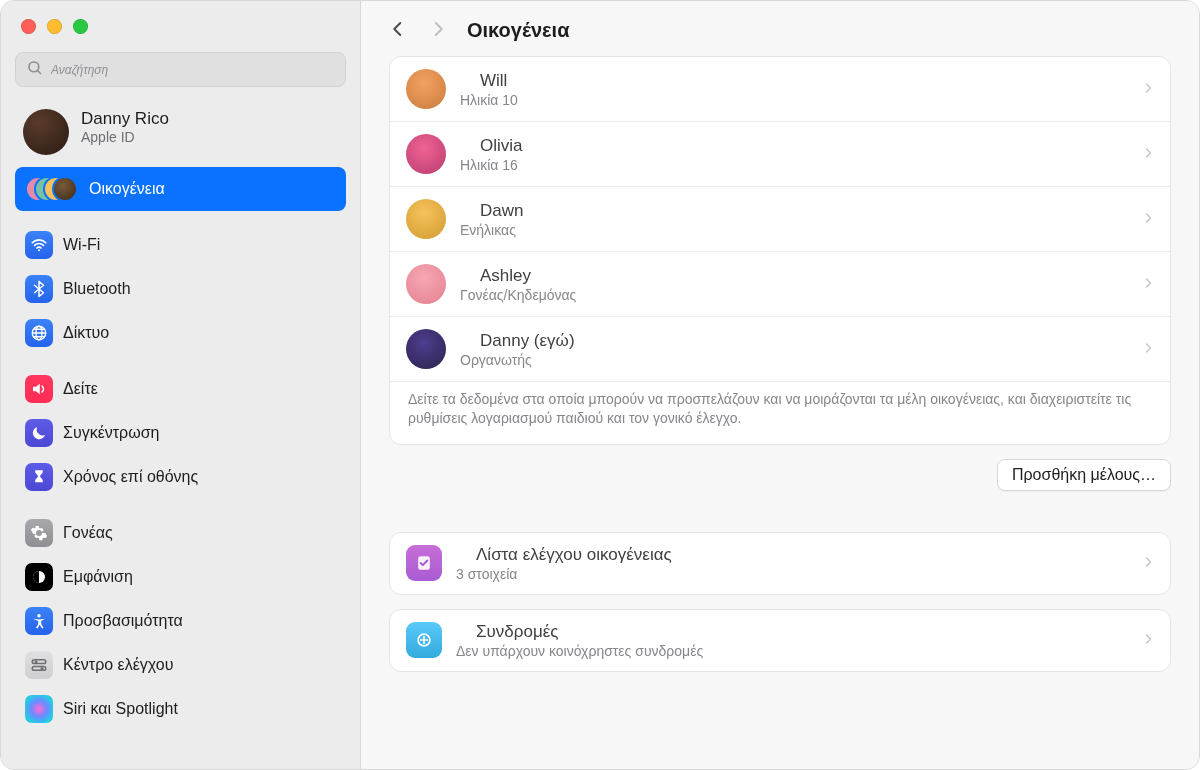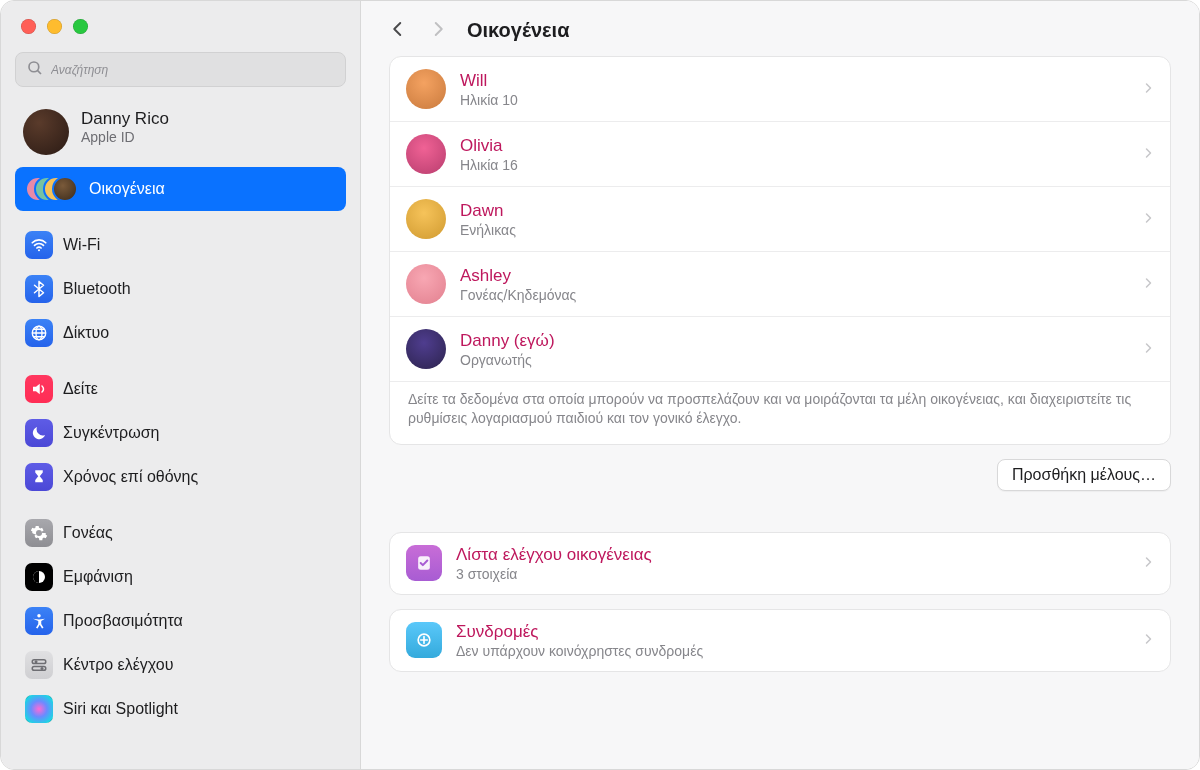--- a/index.html
+++ b/index.html
@@ -115,21 +115,21 @@
     display: flex; align-items: center; gap: 14px;
     padding: 12px 16px;
     border-bottom: 1px solid #ececed;
   }
   .group .row:last-child { border-bottom: none; }
   .row .avatar {
     width: 40px; height: 40px; border-radius: 50%; flex: 0 0 auto;
     display:flex; align-items:center; justify-content:center;
   }
   .row .text { flex: 1; }
-  .row .ttl { font-size: 17px; color: #be185d; }
+  .row .ttl { font-size: 17px; color: #404040; margin-left: 20px; }
   .row .sub { font-size: 14px; color: #86868b; margin-top: 1px; }
   .row .chev { color: #c6c6c9; }
   .row .chev svg { width: 12px; height: 18px; }
 
   .footer-note {
     padding: 8px 18px 16px 18px;
     font-size: 14px;
     color: #86868b;
     line-height: 1.35;
   }

